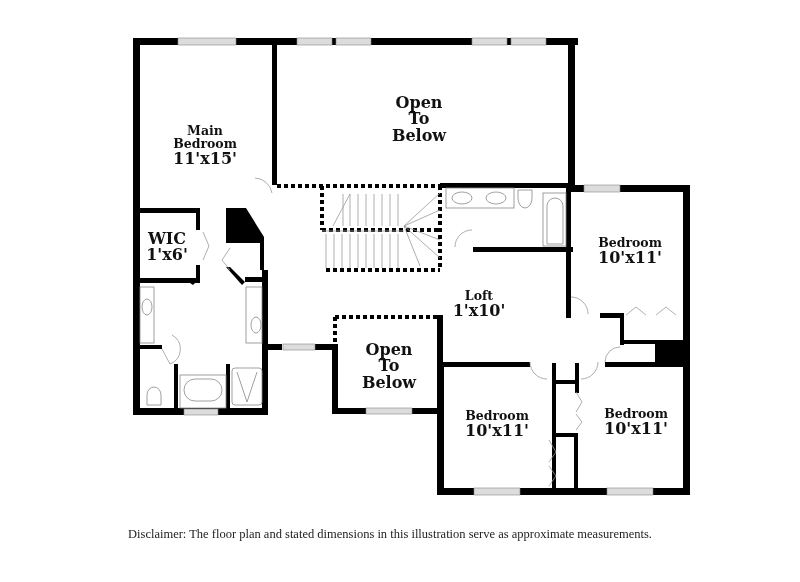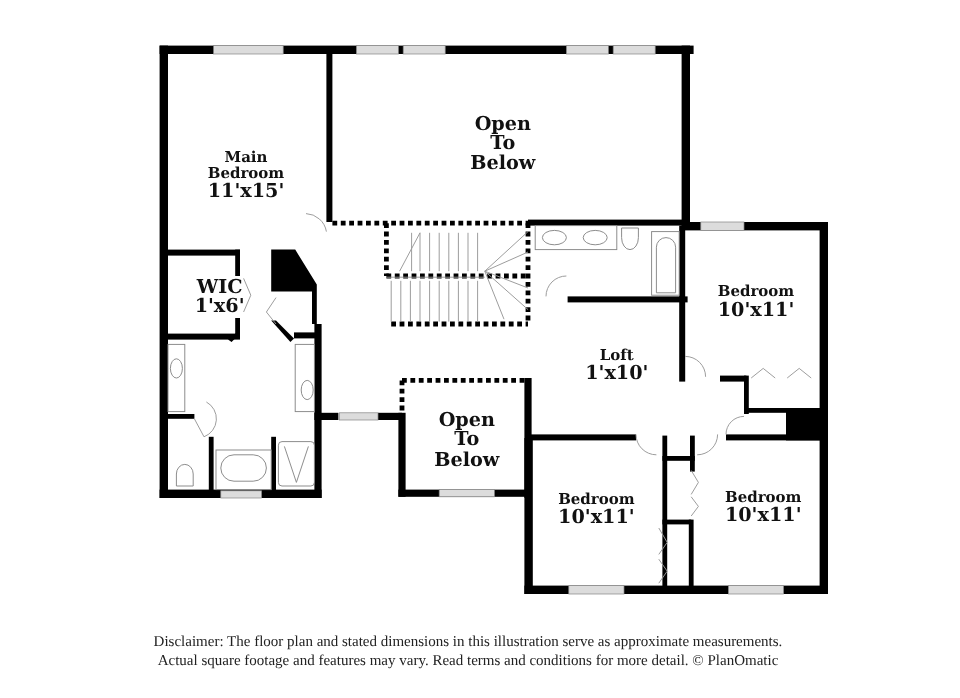--- a/index.html
+++ b/index.html
@@ -176,31 +176,31 @@
   <span class="n">Bedroom</span>
   <span class="d">11'x15'</span>
 </div>
 
 <div class="label" style="left:419px; top:95px;">
   <span class="d">Open</span>
   <span class="d">To</span>
   <span class="d">Below</span>
 </div>
 
-<div class="label" style="left:167px; top:231px;margin-left:16px;">
+<div class="label" style="left:167px; top:231px;">
   <span class="d">WIC</span>
   <span class="d">1'x6'</span>
 </div>
 
 <div class="label" style="left:630px; top:237px;">
   <span class="n">Bedroom</span>
   <span class="d">10'x11'</span>
 </div>
 
-<div class="label" style="left:514px; top:290px;">
+<div class="label" style="left:479px; top:290px;">
   <span class="n">Loft</span>
   <span class="d">1'x10'</span>
 </div>
 
 <div class="label" style="left:389px; top:342px;">
   <span class="d">Open</span>
   <span class="d">To</span>
   <span class="d">Below</span>
 </div>
 
@@ -209,14 +209,13 @@
   <span class="d">10'x11'</span>
 </div>
 
 <div class="label" style="left:636px; top:408px;">
   <span class="n">Bedroom</span>
   <span class="d">10'x11'</span>
 </div>
 
 <div class="disclaimer">
   <div>Disclaimer: The floor plan and stated dimensions in this illustration serve as approximate measurements.</div>
-  <div>Actual square footage and features may vary. Read terms and conditions for more detail. © PlanOmatic</div>
 </div>
 
 </body></html>

